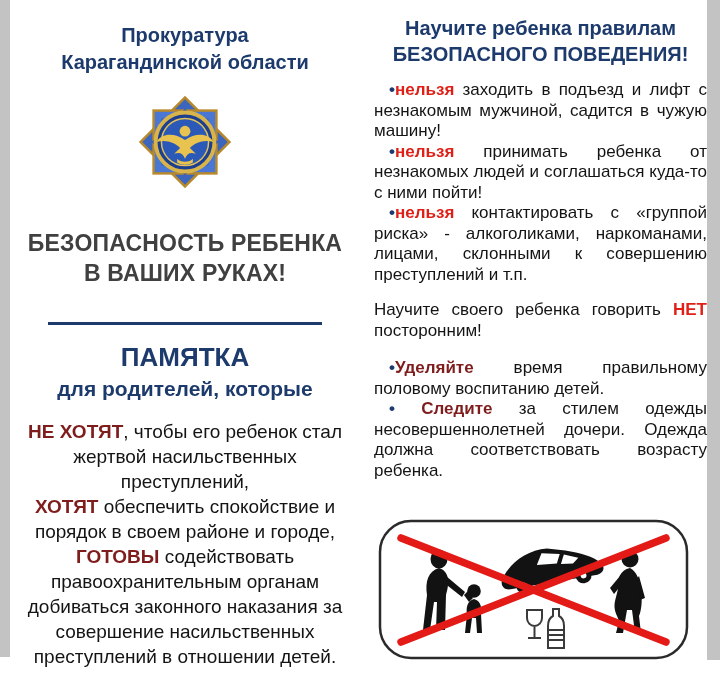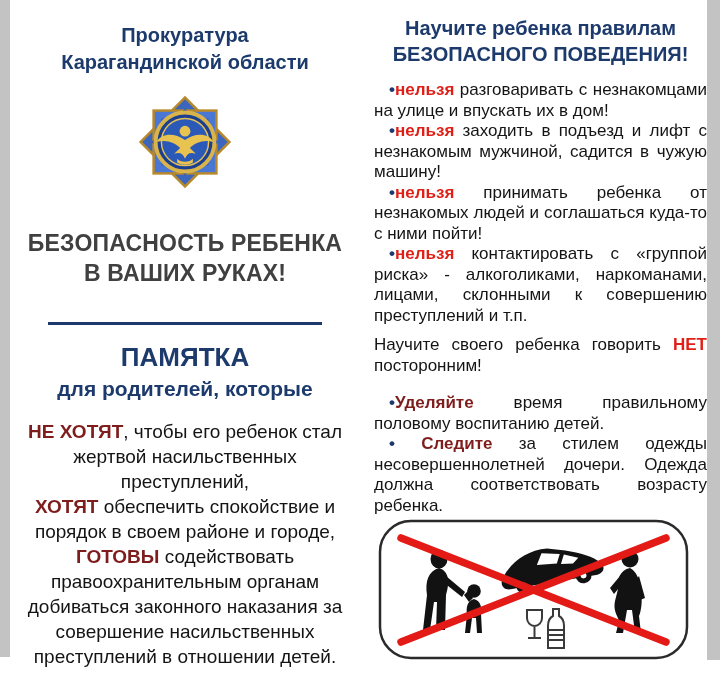--- a/index.html
+++ b/index.html
@@ -56,21 +56,21 @@
     margin-top:15px; text-align:center;
     color:#1d3a6d; font-weight:bold; font-size:20px; line-height:26px;
   }
   .rule, .say-no, .advice {
     text-align:justify;
     font-size:17px; line-height:20.5px; color:#141414;
   }
   .rules-block { margin-top:13px; }
   .bullet { color:#1d3a6d; font-weight:bold; margin-left:15px; }
   .red { color:#e01f16; font-weight:bold; }
-  .say-no { margin-top:9px; }
+  .say-no { margin-top:15px; }
   .advice-block { margin-top:17px; }
 
   
   .prohibition-box {
     position:absolute; left:3px; top:518px;
     width:313px; height:143px;
   }
   .prohibition-box svg { width:100%; height:100%; display:block; }
 </style>
 </head>
@@ -122,21 +122,20 @@
 </div>
 
 <div class="col-right">
 
   <div class="rules-heading">
     <div>Научите ребенка правилам</div>
     <div>БЕЗОПАСНОГО ПОВЕДЕНИЯ!</div>
   </div>
 
   <div class="rules-block">
-    <p class="rule"><span class="bullet">•</span><span class="red">нельзя</span> <span>разговаривать с незнакомцами на улице и впускать их в дом!</span></p>
     <p class="rule"><span class="bullet">•</span><span class="red">нельзя</span> <span>заходить в подъезд и лифт с незнакомым мужчиной, садится в чужую машину!</span></p>
     <p class="rule"><span class="bullet">•</span><span class="red">нельзя</span> <span>принимать ребенка от незнакомых людей и соглашаться куда-то с ними пойти!</span></p>
     <p class="rule"><span class="bullet">•</span><span class="red">нельзя</span> <span>контактировать с «группой риска» - алкоголиками, наркоманами, лицами, склонными к совершению преступлений и т.п.</span></p>
   </div>
 
   <p class="say-no"><span>Научите своего ребенка говорить</span> <span class="red">НЕТ</span> <span>посторонним!</span></p>
 
   <div class="advice-block">
     <p class="advice"><span class="bullet">•</span><span class="kw">Уделяйте</span> <span>время правильному половому воспитанию детей.</span></p>
     <p class="advice"><span class="bullet">•</span> <span class="kw">Следите</span> <span>за стилем одежды несовершеннолетней дочери. Одежда должна соответствовать возрасту ребенка.</span></p>

